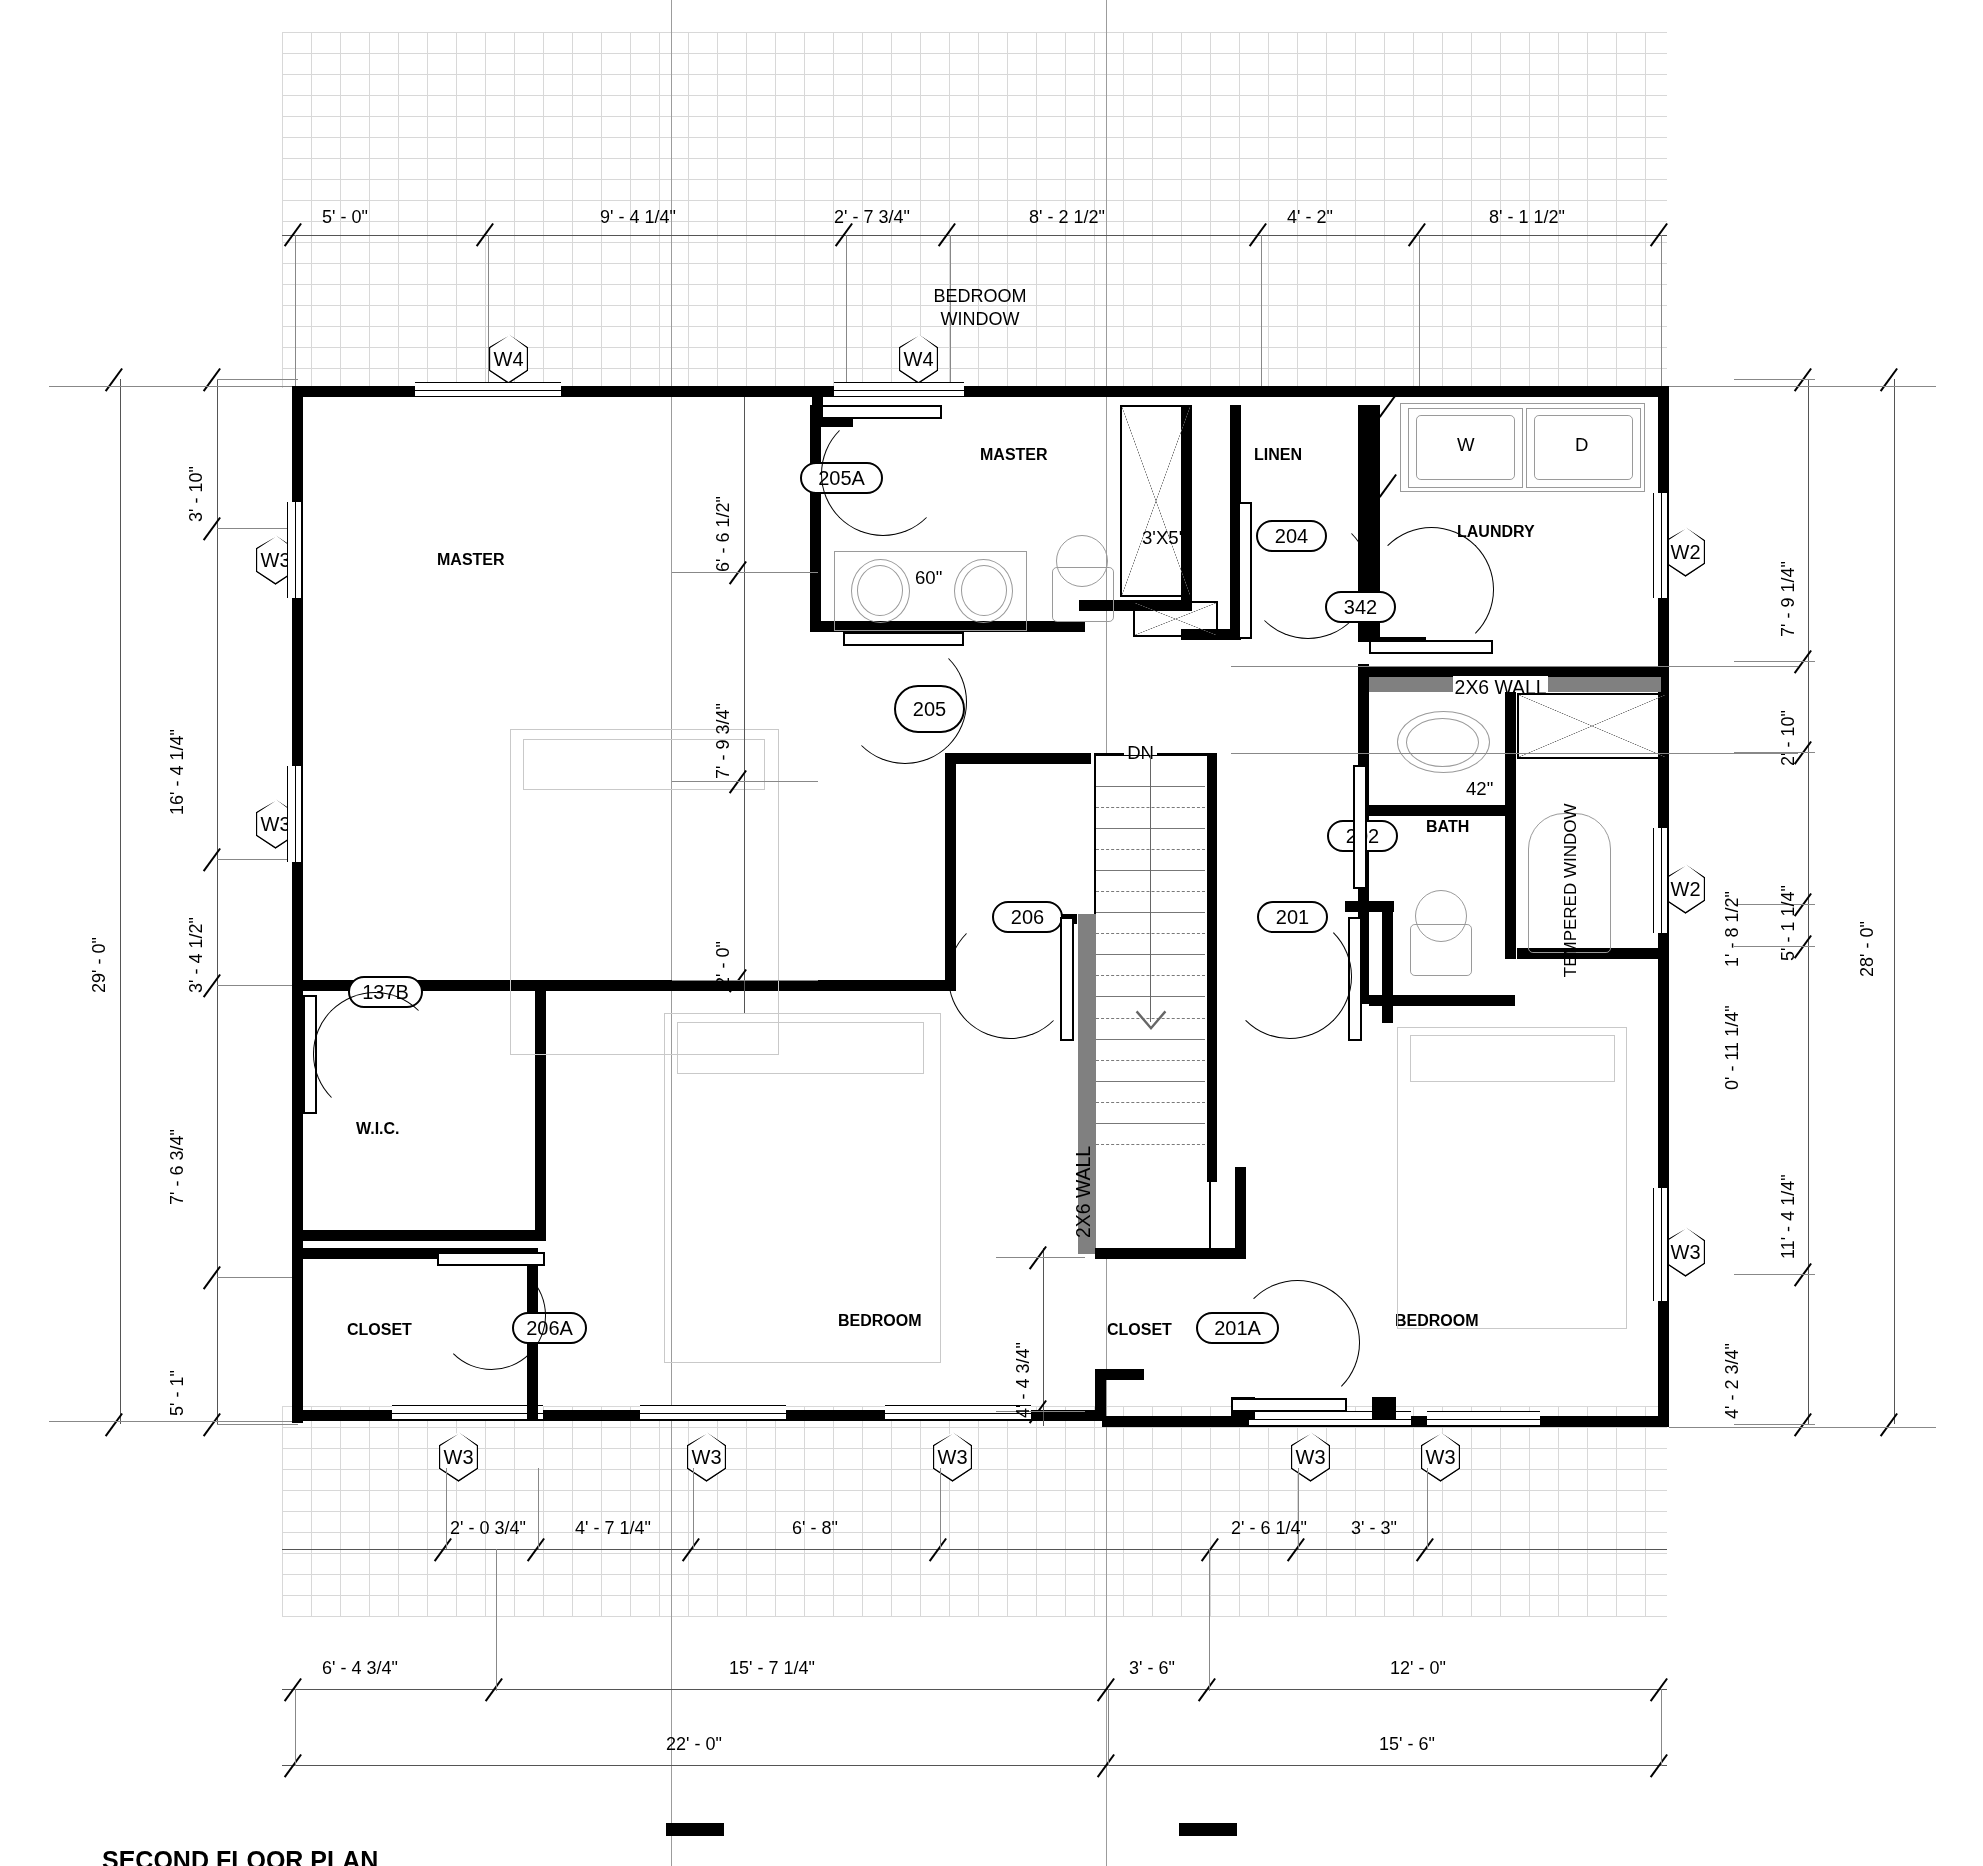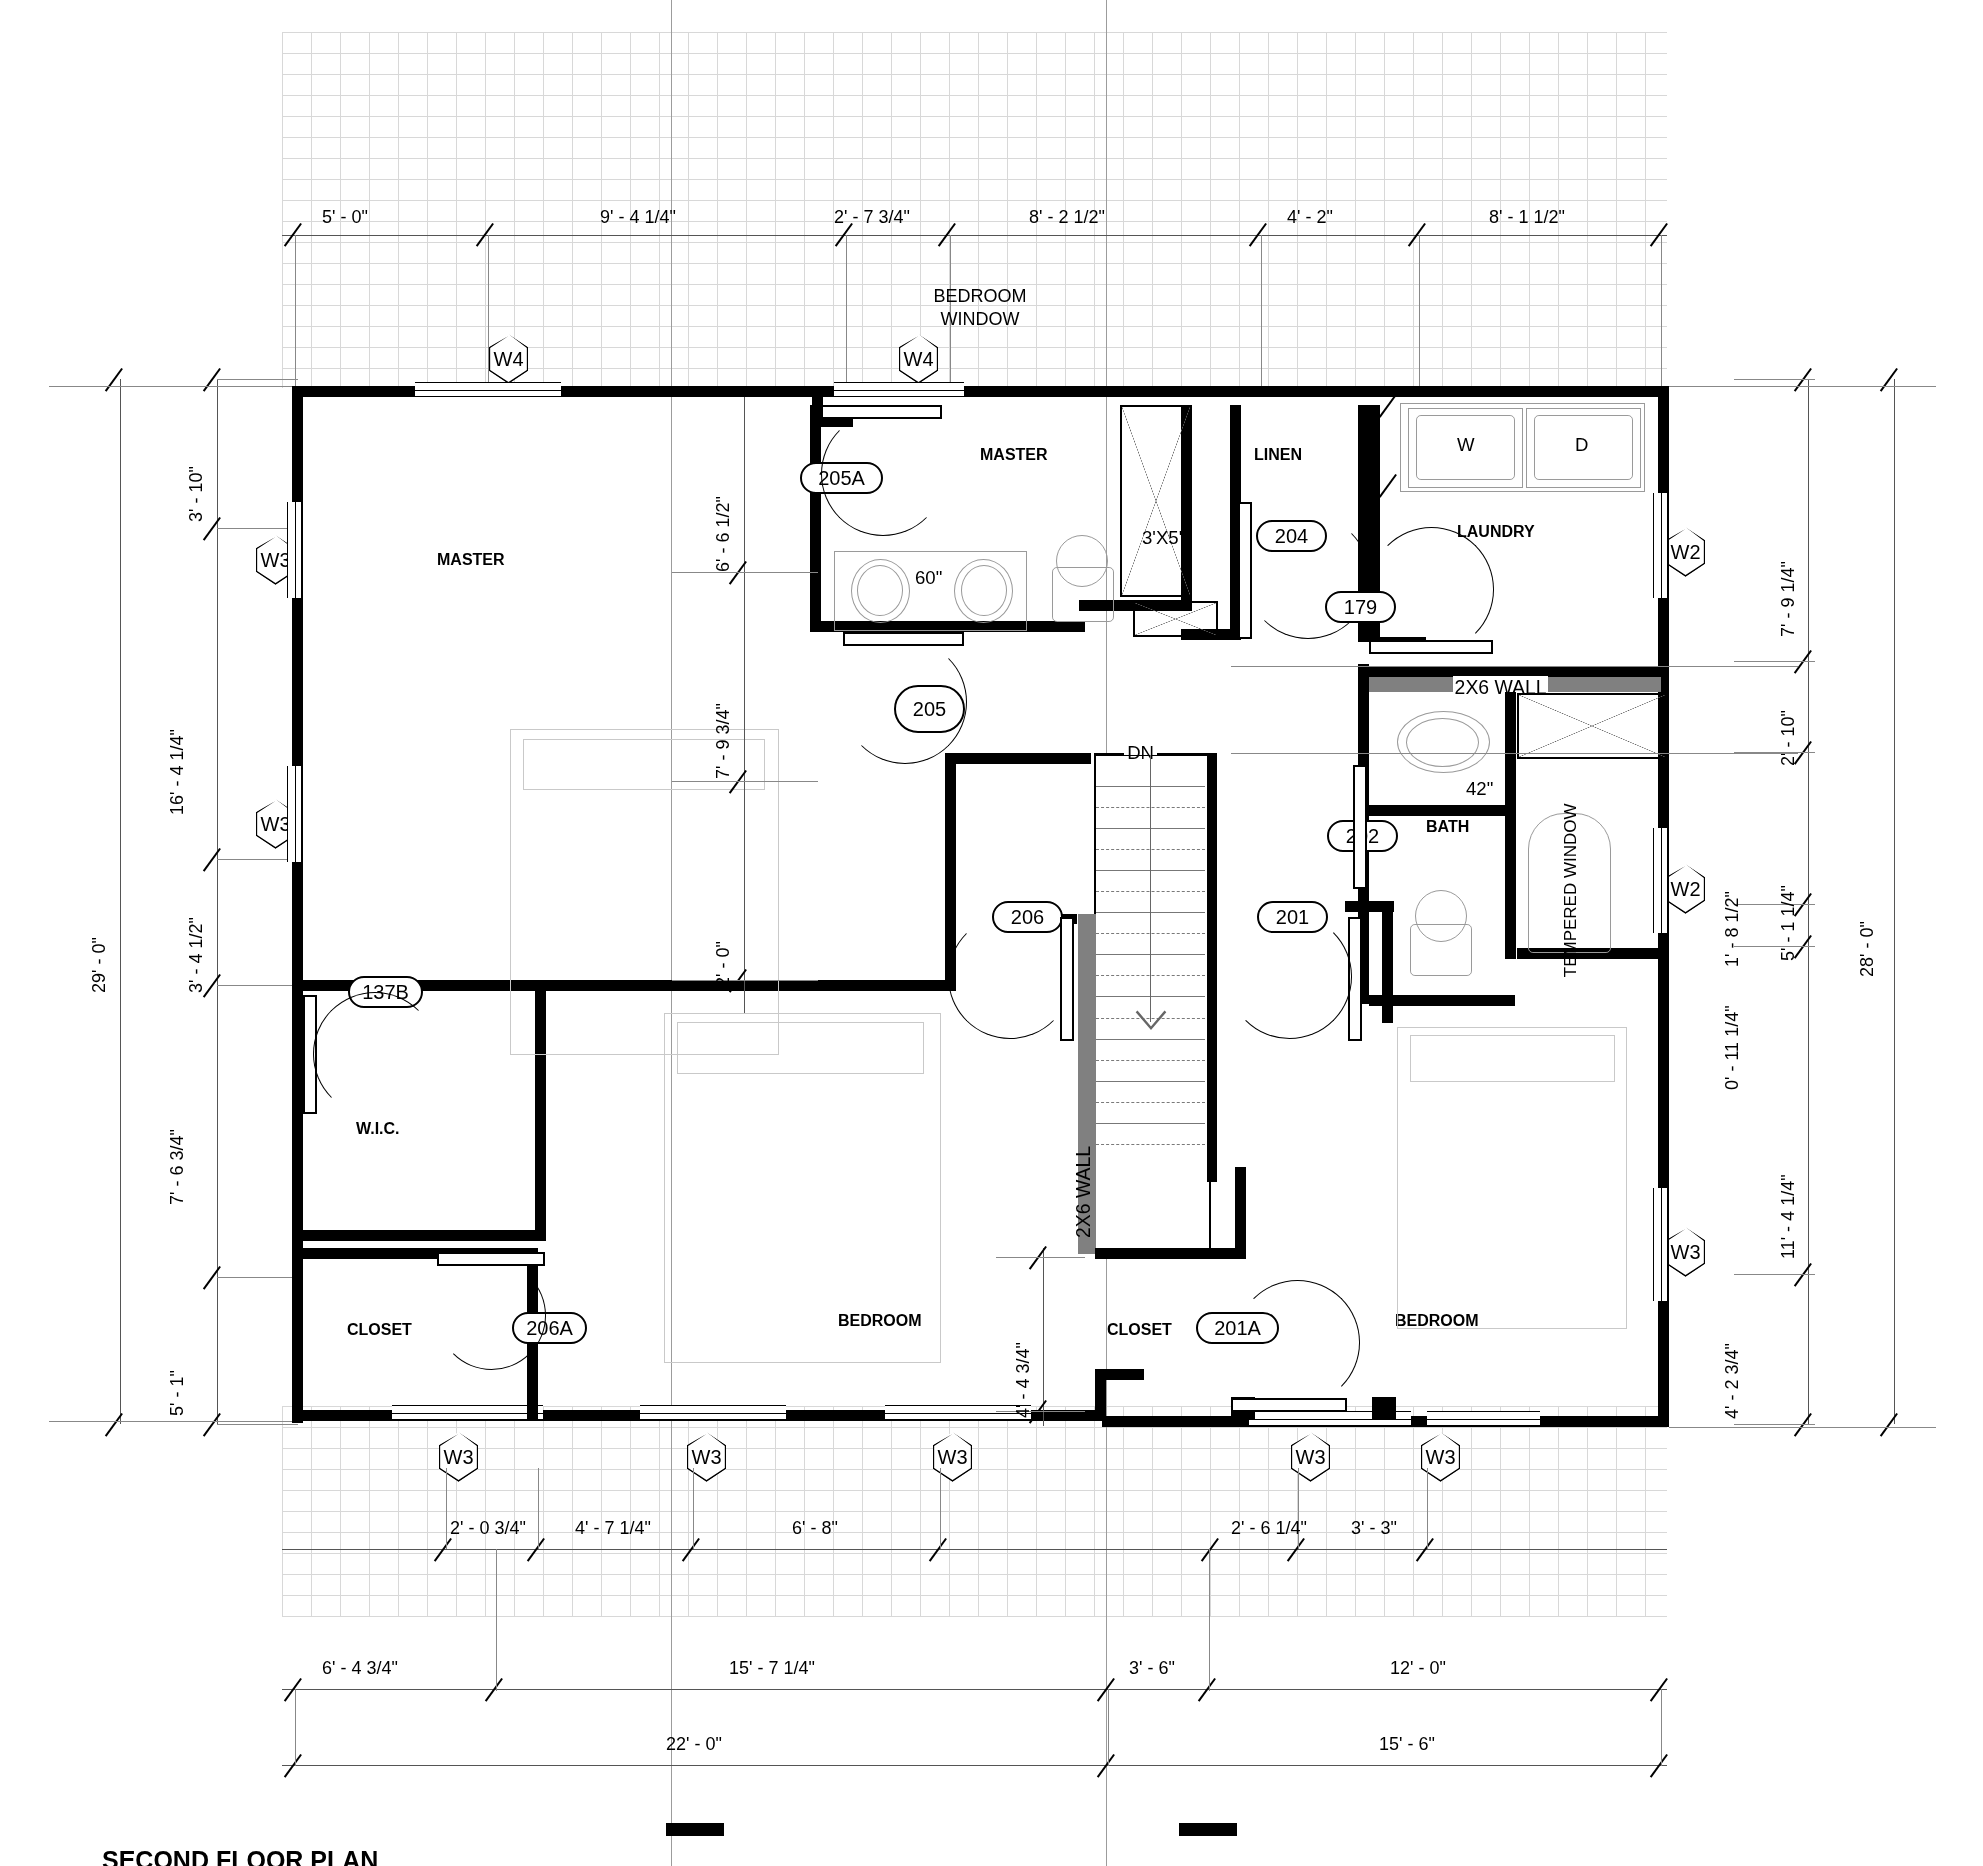--- a/index.html
+++ b/index.html
@@ -386,21 +386,21 @@
   <div class="small" style="left:1457px;top:434px;">W</div>
   <div class="fix" style="left:1526px;top:408px;width:113px;height:78px;"></div>
   <div class="fix" style="left:1534px;top:415px;width:97px;height:63px;border-radius:4.9px;"></div>
   <div class="small" style="left:1575px;top:434px;">D</div>
 
   <div class="dim vert" style="left:1377px;top:502px;font-size:17px;">3' - 8"</div>
   <div class="tick" style="left:1387px;top:392px;"></div>
   <div class="tick" style="left:1387px;top:472px;"></div>
 
   <div class="doortag" style="left:1325px;top:591px;width:71px;height:32px;">
-      <span>179</span>
+      <span>342</span>
     </div>
   <div class="doorleaf" style="left:1369px;top:640px;width:120px;height:9.7px;"></div>
   <div class="arc" style="left:1369px;top:527px;width:123px;height:123px;border:1.3px solid #000;border-radius:50%;border-bottom-color:transparent;border-left-color:transparent;"></div>
 
   <div class="wall" style="left:1369px;top:666px;width:292px;height:11.3px;"></div>
   <div class="wall-gray" style="left:1369px;top:677px;width:292px;height:14.6px;"></div>
   <div class="small" style="left:1453px;top:676px;font-size:19.4px;background:#fff;padding:0 1.6px;">2X6 WALL</div>
 
   <div class="wall" style="left:1358px;top:664px;width:11.3px;height:340px;"></div>
   <div class="wall" style="left:1505px;top:692px;width:11.3px;height:125px;"></div>

